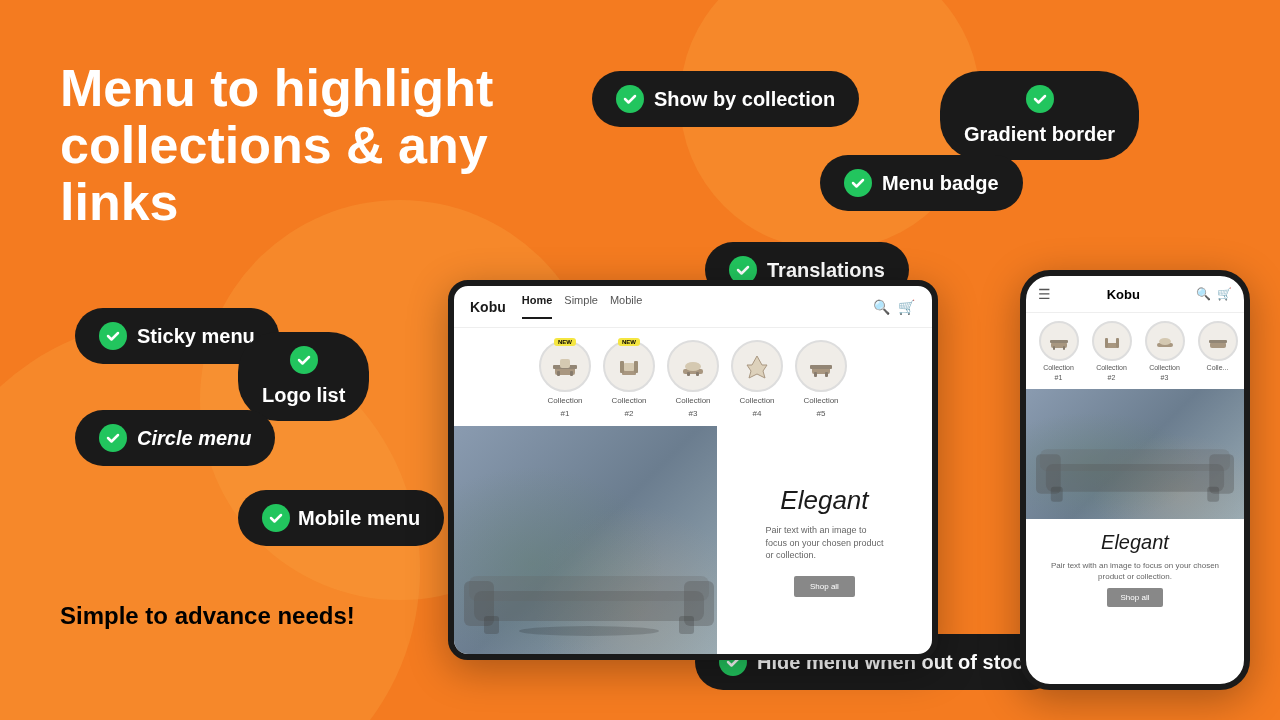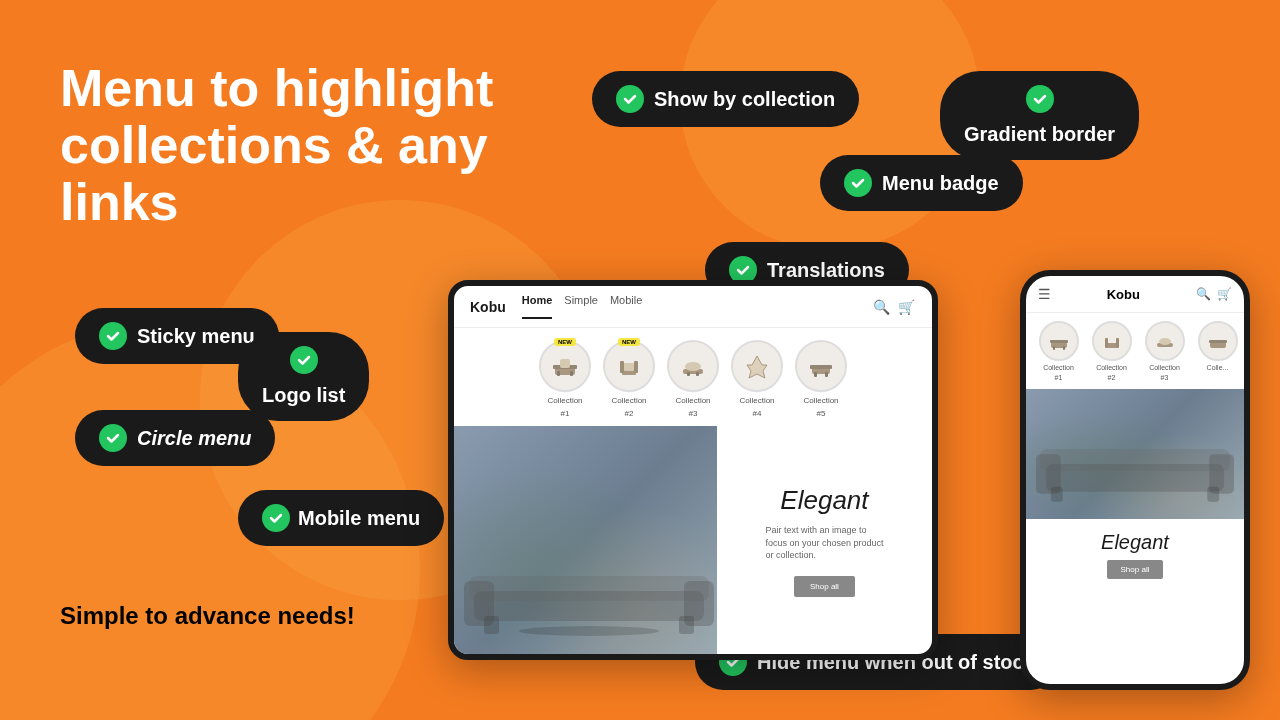--- a/index.html
+++ b/index.html
@@ -606,15 +606,16 @@
       <rect x="0" y="25" width="25" height="40" rx="5" fill="rgba(80,80,80,0.35)"></rect>
       <rect x="175" y="25" width="25" height="40" rx="5" fill="rgba(80,80,80,0.35)"></rect>
       <rect x="4" y="20" width="192" height="22" rx="7" fill="rgba(100,100,100,0.25)"></rect>
       <rect x="15" y="58" width="12" height="15" rx="3" fill="rgba(60,60,60,0.3)"></rect>
       <rect x="173" y="58" width="12" height="15" rx="3" fill="rgba(60,60,60,0.3)"></rect>
     </svg>
   </div>
 
   <div class="phone-hero-text">
     <div class="phone-hero-title">Elegant</div>
+    <div class="phone-hero-desc">Pair text with an image to focus on your chosen product or collection.</div>
     <button class="phone-hero-btn">Shop all</button>
   </div>
 </div>
 
 </body></html>

